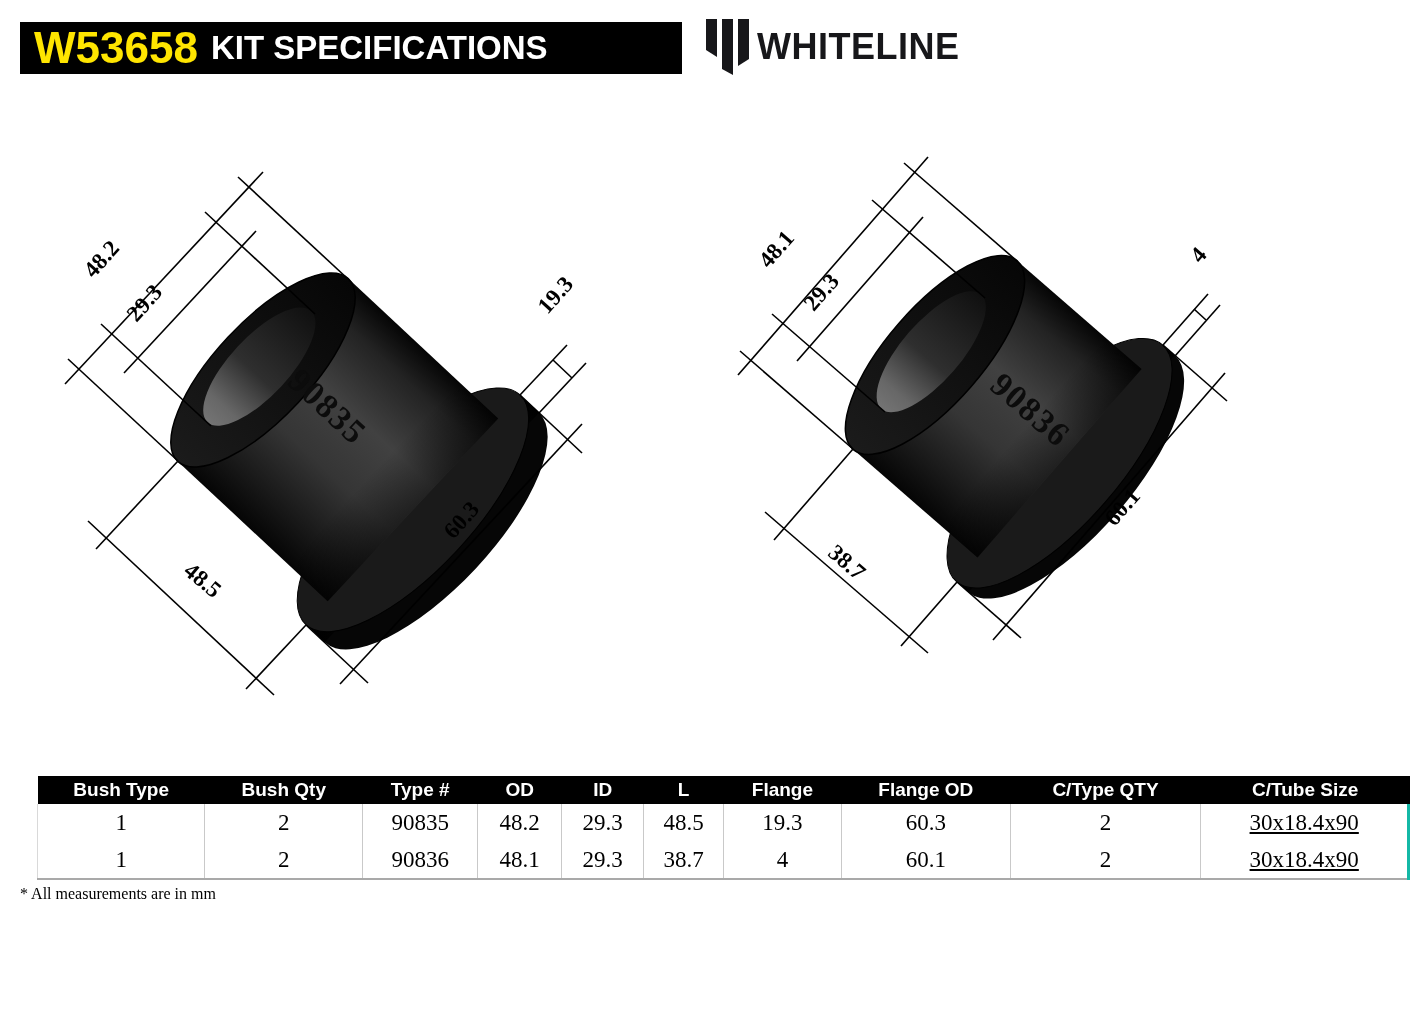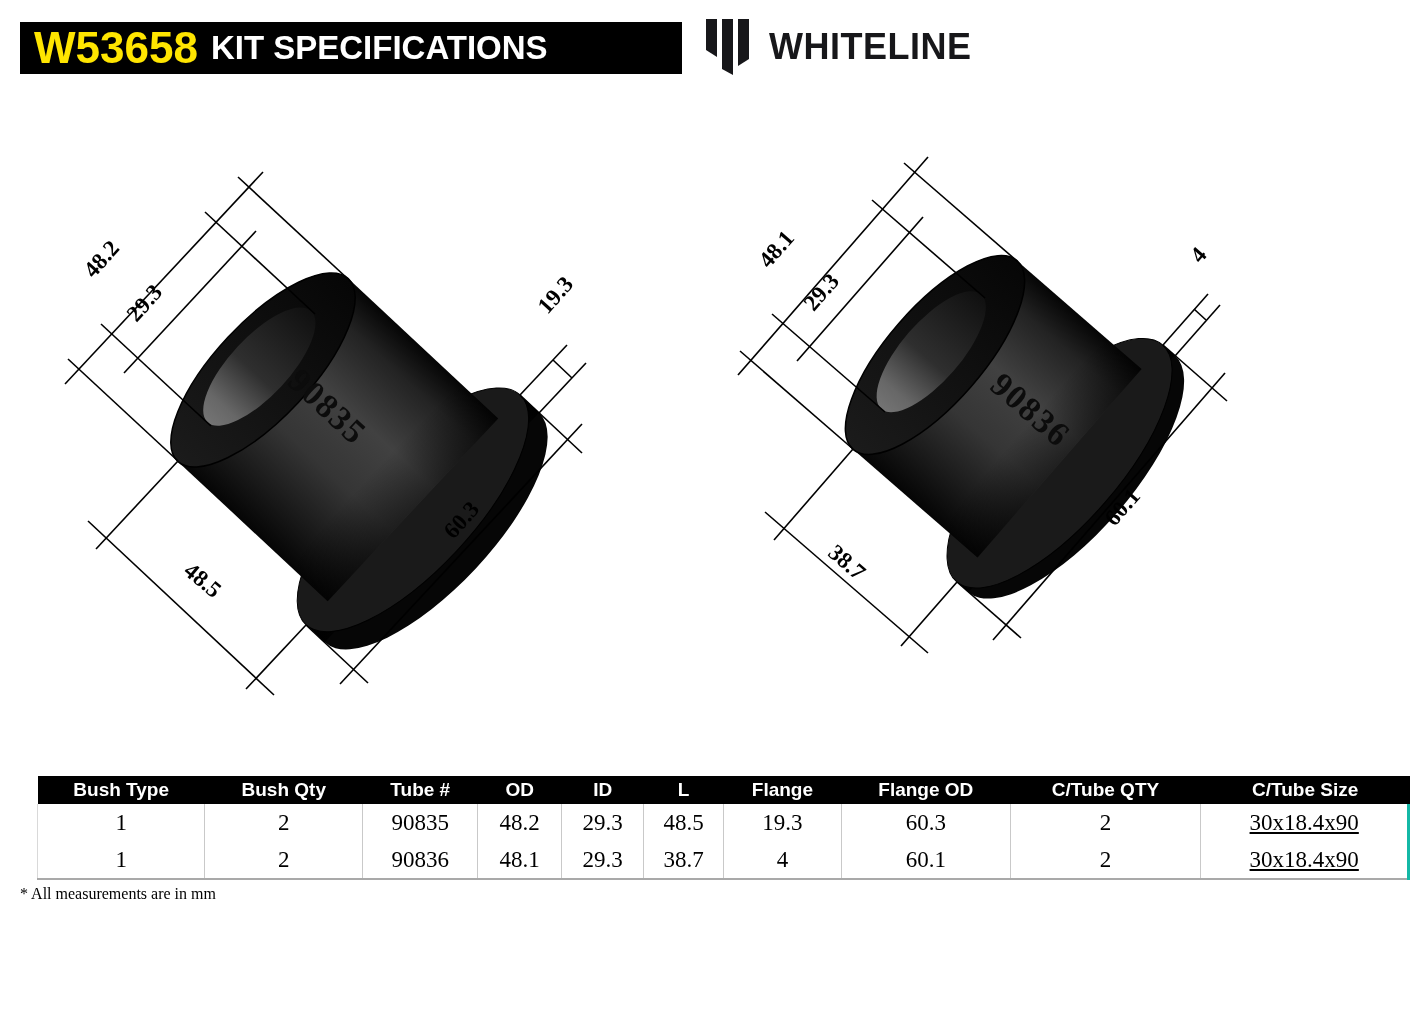--- a/index.html
+++ b/index.html
@@ -4,21 +4,21 @@
 <style>
   html,body{margin:0;padding:0;background:#ffffff;}
   .page{position:relative;width:1410px;height:1016px;background:#ffffff;overflow:hidden;
         font-family:"Liberation Sans",sans-serif;}
   
   .titlebar{position:absolute;left:20px;top:22px;width:662px;height:52px;background:#000;
             display:flex;align-items:center;padding-left:14px;box-sizing:border-box;}
   .titlebar .code{color:#ffe500;font-size:44px;font-weight:bold;letter-spacing:0px;text-align:center;}
   .titlebar .ttl{color:#ffffff;font-size:33px;font-weight:bold;margin-left:13px;letter-spacing:0px;white-space:nowrap;}
   
-  .brand{position:absolute;left:706px;top:14px;height:66px;display:flex;align-items:center;gap:15px;}
+  .brand{position:absolute;left:706px;top:14px;height:66px;display:flex;align-items:center;gap:3px;}
   .brand .name{font-size:36px;font-weight:bold;color:#17171a;letter-spacing:0.5px;transform:scaleY(1.02);}
   
   .diagram1{position:absolute;left:30px;top:140px;}
   .diagram2{position:absolute;left:730px;top:140px;}
   .dimline{stroke:#000;stroke-width:1.6;fill:none;}
   .dimlabel{font-family:"Liberation Serif",serif;font-weight:bold;font-size:23px;fill:#000;}
   .partnum{font-family:"Liberation Serif",serif;font-weight:bold;font-size:34px;fill:#0c0c0c;letter-spacing:1.5px;}
   
   .spec-table{position:absolute;left:18px;top:776px;width:1375px;border-collapse:collapse;
               table-layout:fixed;border-bottom:2px solid #a9a9a9;margin-left:19px;}
@@ -217,27 +217,27 @@
         <col style="width: 5.8%;">
         <col style="width: 8.6%;">
         <col style="width: 12.3%;">
         <col style="width: 13.9%;">
         <col style="width: 15.2%;">
       </colgroup>
     <thead>
         <tr>
           <th>Bush Type</th>
           <th>Bush Qty</th>
-          <th>Tube #</th>
+          <th>Type #</th>
           <th>OD</th>
           <th>ID</th>
           <th>L</th>
           <th>Flange</th>
           <th>Flange OD</th>
-          <th>C/Tube QTY</th>
+          <th>C/Type QTY</th>
           <th>C/Tube Size</th>
         </tr>
       </thead>
     <tbody>
         <tr>
           <td>1</td>
           <td>2</td>
           <td>90835</td>
           <td>48.2</td>
           <td>29.3</td>

